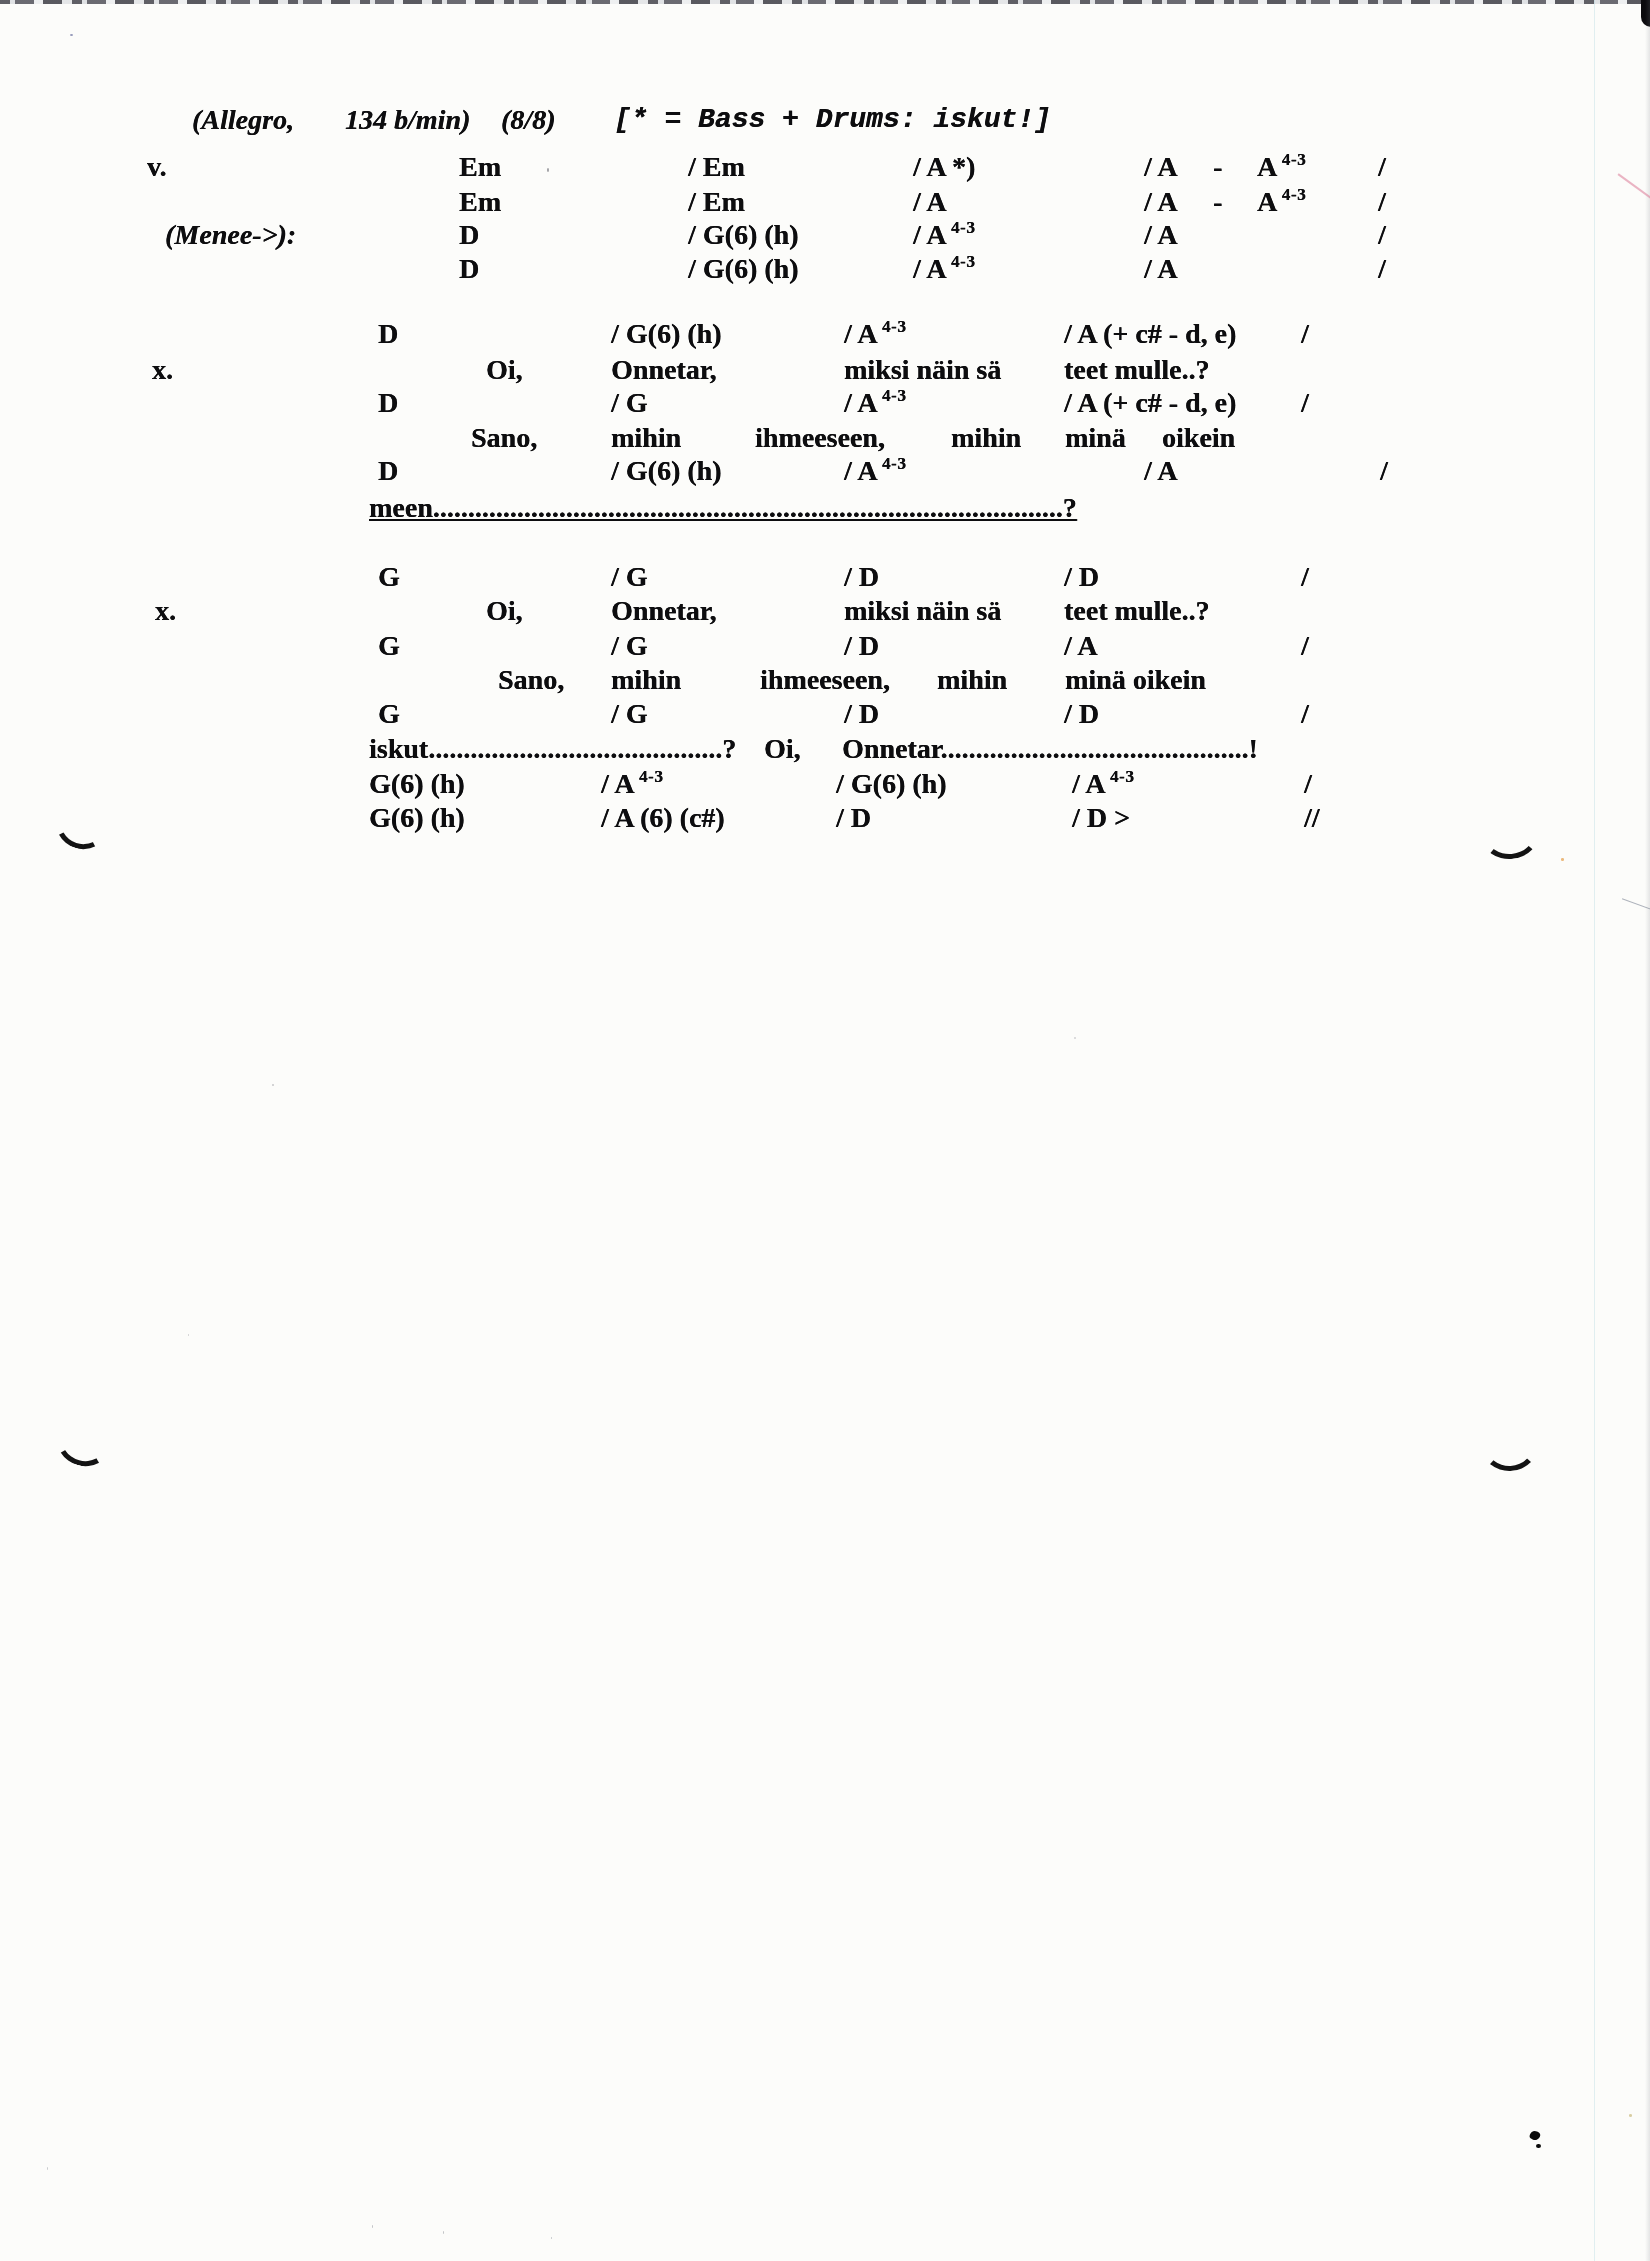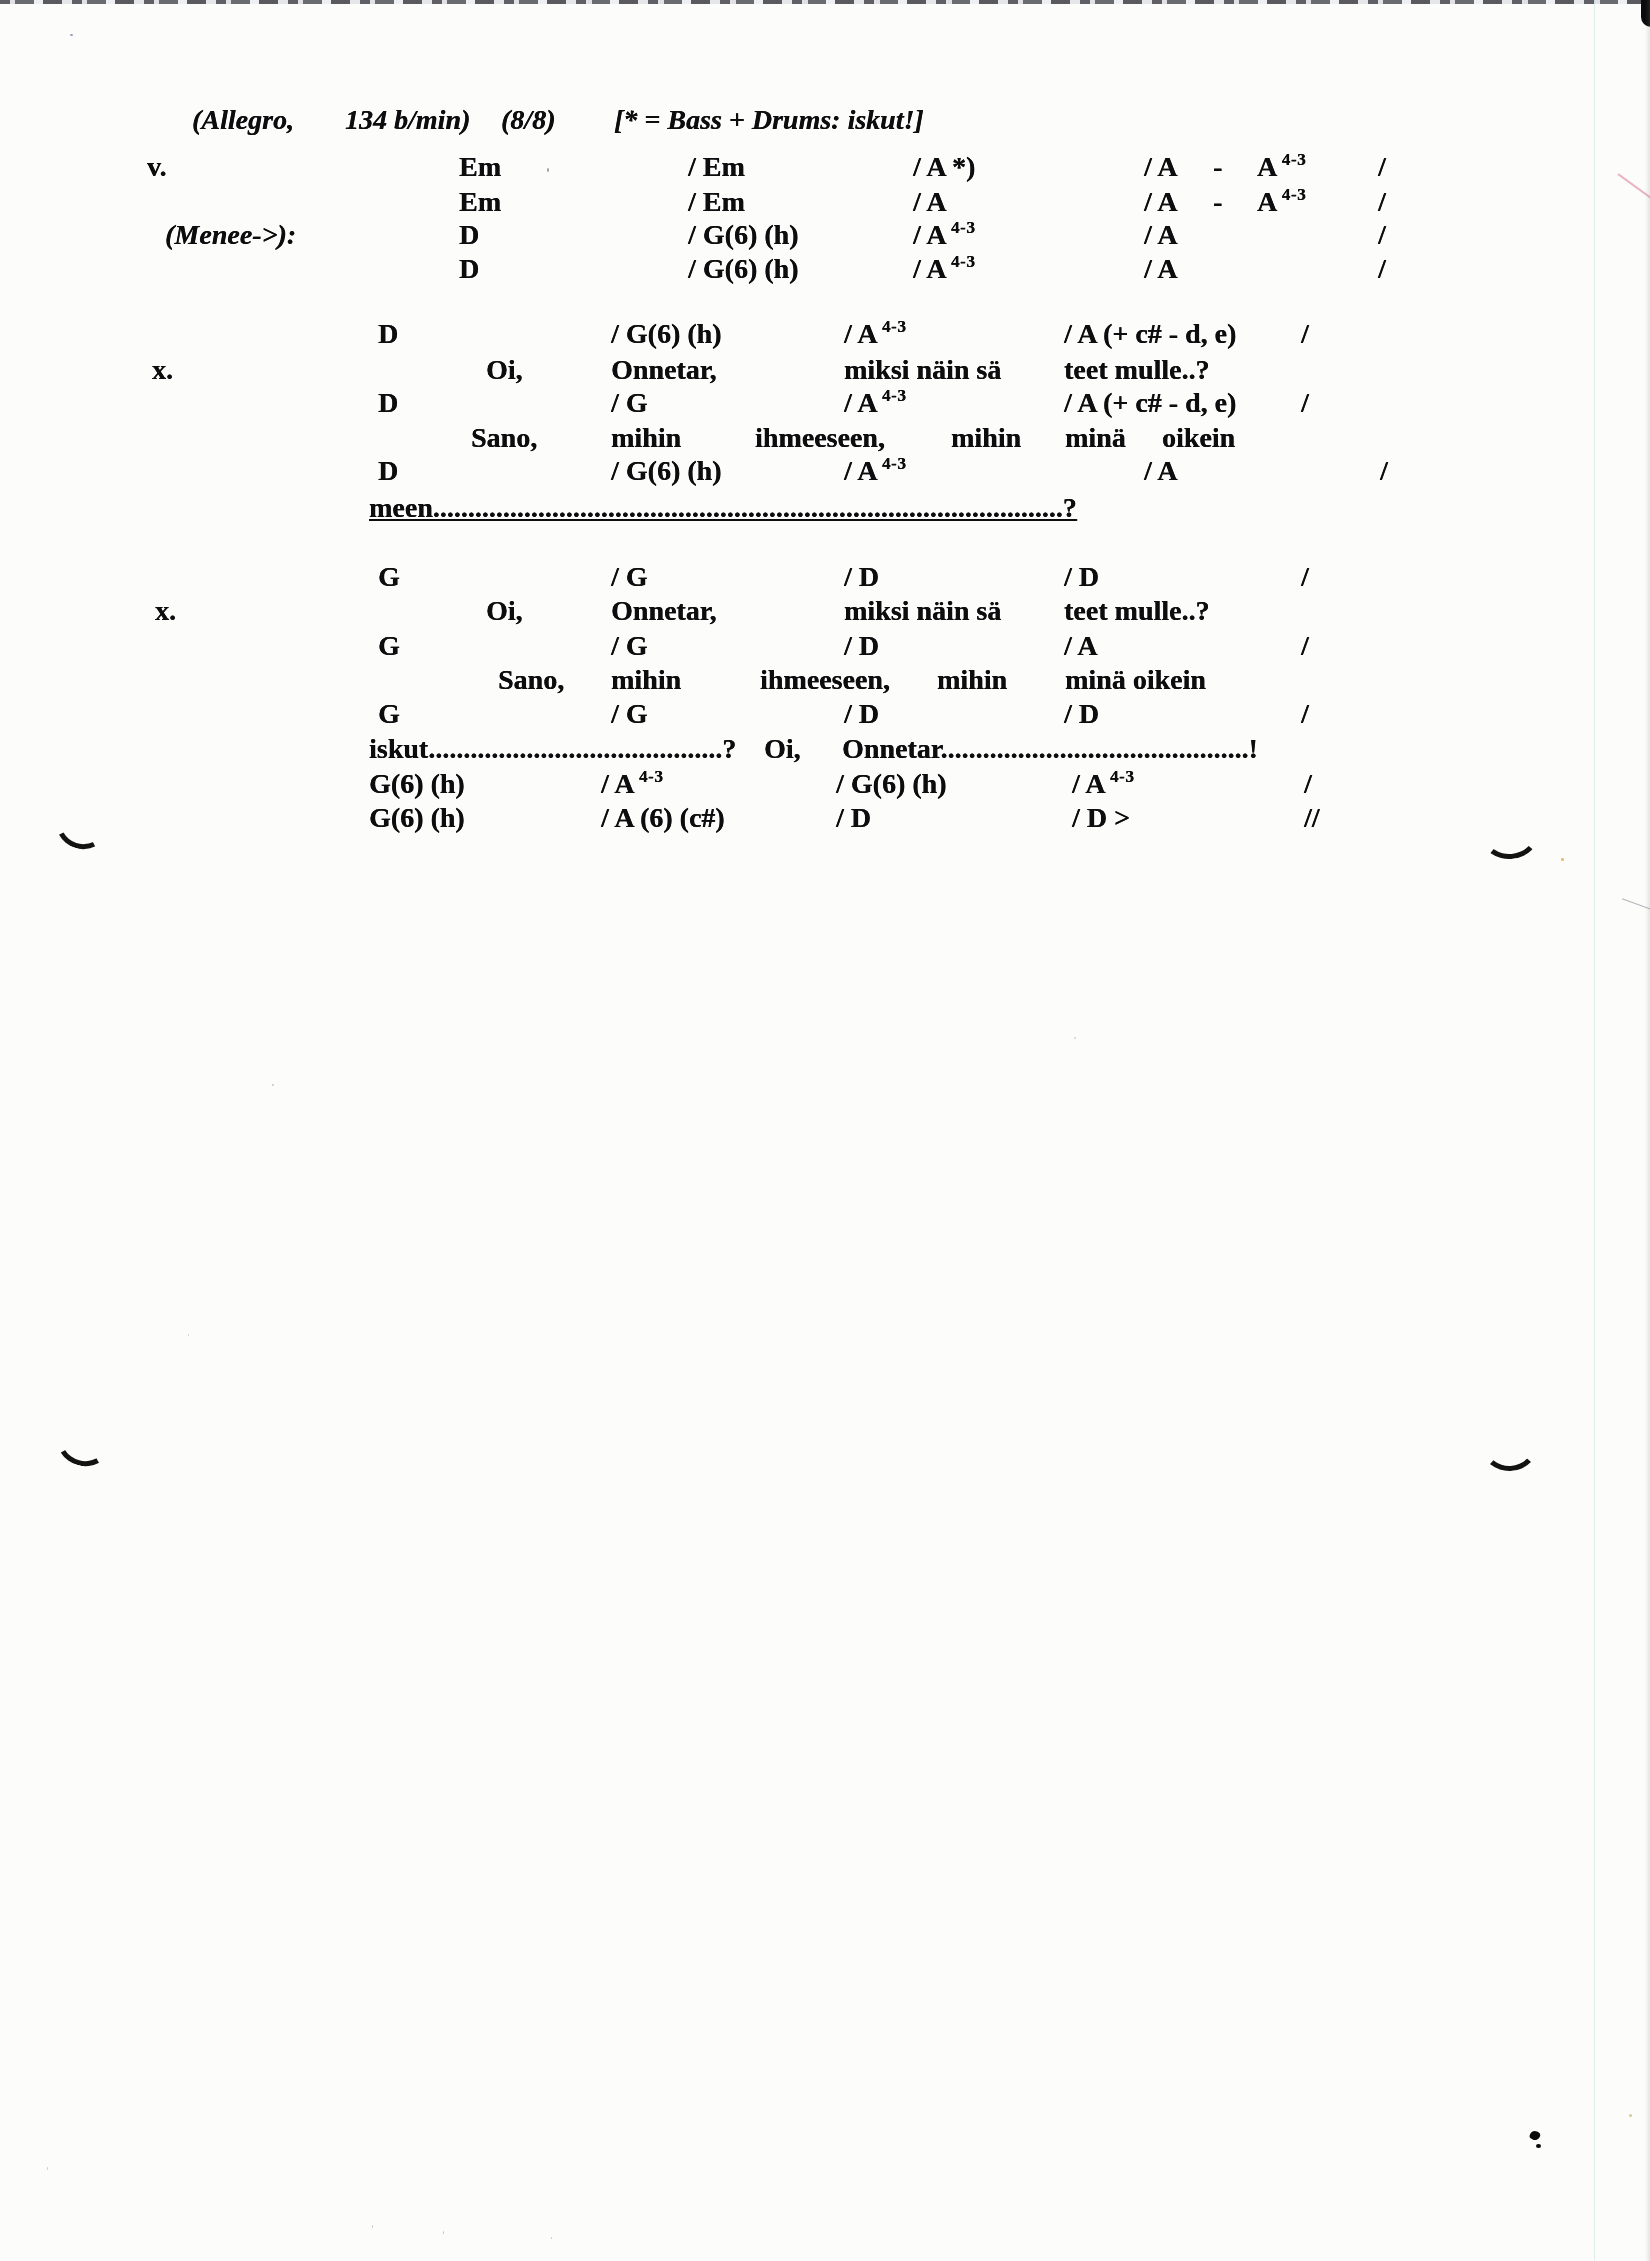--- a/index.html
+++ b/index.html
@@ -70,21 +70,21 @@
   .s9{left:443px;top:2231px;width:1.3px;height:3.2px;background:rgba(110,115,125,0.4);}
   .s10{left:551px;top:2237px;width:1.3px;height:1.9px;background:rgba(110,115,125,0.4);}
   .s11{left:47px;top:2167px;width:1.3px;height:2.6px;background:rgba(110,115,125,0.35);}
 </style>
 </head>
 <body>
 
 <div class="page">
 
   <div>
-      <div class="line" style="top: 104px; padding-left: 16px;"><span class="cell it" style="left: 192px;"><span class="t">(Allegro,</span></span><span class="cell it" style="left: 321px; margin-left: 24px;"><span class="t">134 b/min)</span></span><span class="cell it" style="left: 501px; text-align: right;"><span class="t">(8/8)</span></span><span class="cell it" style="left: 614px;"><span class="t">[* = Bass + Drums: iskut!]</span></span></div>
+      <div class="line" style="top: 104px; padding-left: 16px;"><span class="cell it" style="left: 192px;"><span class="t">(Allegro,</span></span><span class="cell it" style="left: 321px; margin-left: 24px;"><span class="t">134 b/min)</span></span><span class="cell it" style="left: 501px; text-align: right;"><span class="t">(8/8)</span></span><span class="cell it" style="left: 614px; font-family: Liberation Mono, monospace;"><span class="t">[* = Bass + Drums: iskut!]</span></span></div>
       <div class="line" style="top: 151px;"><span class="cell" style="left: 147px;"><span class="t">v.</span></span><span class="cell" style="left: 459px;"><span class="t">Em</span></span><span class="cell" style="left: 688px;"><span class="t">/ Em</span></span><span class="cell" style="left: 913px;"><span class="t">/ A *)</span></span><span class="cell" style="left: 1144px;"><span class="t">/ A</span></span><span class="cell" style="left: 1213px;"><span class="t">-</span></span><span class="cell" style="left: 1257px;"><span class="t">A</span><span class="sup">4-3</span></span><span class="cell" style="left: 1378px;"><span class="t">/</span></span></div>
       <div class="line" style="top: 186px;"><span class="cell" style="left: 459px;"><span class="t">Em</span></span><span class="cell" style="left: 688px;"><span class="t">/ Em</span></span><span class="cell" style="left: 913px;"><span class="t">/ A</span></span><span class="cell" style="left: 1144px;"><span class="t">/ A</span></span><span class="cell" style="left: 1213px;"><span class="t">-</span></span><span class="cell" style="left: 1257px;"><span class="t">A</span><span class="sup">4-3</span></span><span class="cell" style="left: 1378px;"><span class="t">/</span></span></div>
       <div class="line" style="top: 219px;"><span class="cell it" style="left: 165px;"><span class="t">(Menee-&gt;):</span></span><span class="cell" style="left: 459px;"><span class="t">D</span></span><span class="cell" style="left: 688px;"><span class="t">/ G(6) (h)</span></span><span class="cell" style="left: 913px;"><span class="t">/ A</span><span class="sup">4-3</span></span><span class="cell" style="left: 1144px;"><span class="t">/ A</span></span><span class="cell" style="left: 1378px;"><span class="t">/</span></span></div>
       <div class="line" style="top: 253px;"><span class="cell" style="left: 459px;"><span class="t">D</span></span><span class="cell" style="left: 688px;"><span class="t">/ G(6) (h)</span></span><span class="cell" style="left: 913px;"><span class="t">/ A</span><span class="sup">4-3</span></span><span class="cell" style="left: 1144px;"><span class="t">/ A</span></span><span class="cell" style="left: 1378px;"><span class="t">/</span></span></div>
       <div class="line" style="top: 318px;"><span class="cell" style="left: 378px;"><span class="t">D</span></span><span class="cell" style="left: 611px;"><span class="t">/ G(6) (h)</span></span><span class="cell" style="left: 844px;"><span class="t">/ A</span><span class="sup">4-3</span></span><span class="cell" style="left: 1064px;"><span class="t">/ A (+ c# - d, e)</span></span><span class="cell" style="left: 1301px;"><span class="t">/</span></span></div>
       <div class="line" style="top: 354px;"><span class="cell" style="left: 152px;"><span class="t">x.</span></span><span class="cell" style="left: 486px;"><span class="t">Oi,</span></span><span class="cell" style="left: 611px;"><span class="t">Onnetar,</span></span><span class="cell" style="left: 844px;"><span class="t">miksi näin sä</span></span><span class="cell" style="left: 1064px;"><span class="t">teet mulle..?</span></span></div>
       <div class="line" style="top: 387px;"><span class="cell" style="left: 378px;"><span class="t">D</span></span><span class="cell" style="left: 611px;"><span class="t">/ G</span></span><span class="cell" style="left: 844px;"><span class="t">/ A</span><span class="sup">4-3</span></span><span class="cell" style="left: 1064px;"><span class="t">/ A (+ c# - d, e)</span></span><span class="cell" style="left: 1301px;"><span class="t">/</span></span></div>
       <div class="line" style="top: 422px;"><span class="cell" style="left: 471px;"><span class="t">Sano,</span></span><span class="cell" style="left: 611px;"><span class="t">mihin</span></span><span class="cell" style="left: 755px;"><span class="t">ihmeeseen,</span></span><span class="cell" style="left: 951px;"><span class="t">mihin</span></span><span class="cell" style="left: 1065px;"><span class="t">minä</span></span><span class="cell" style="left: 1162px;"><span class="t">oikein</span></span></div>
       <div class="line" style="top: 455px;"><span class="cell" style="left: 378px;"><span class="t">D</span></span><span class="cell" style="left: 611px;"><span class="t">/ G(6) (h)</span></span><span class="cell" style="left: 844px;"><span class="t">/ A</span><span class="sup">4-3</span></span><span class="cell" style="left: 1144px;"><span class="t">/ A</span></span><span class="cell" style="left: 1380px;"><span class="t">/</span></span></div>
       <div class="line" style="top: 492px;"><span class="cell" style="left: 369px; text-decoration: underline;"><span class="t">meen..........................................................................................?</span></span></div>

